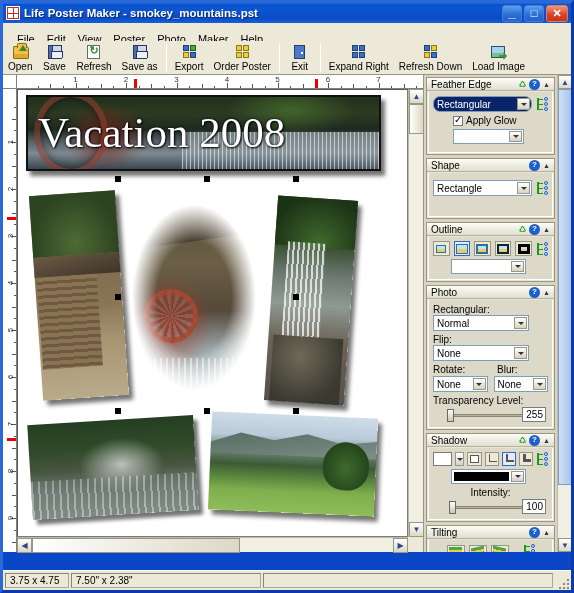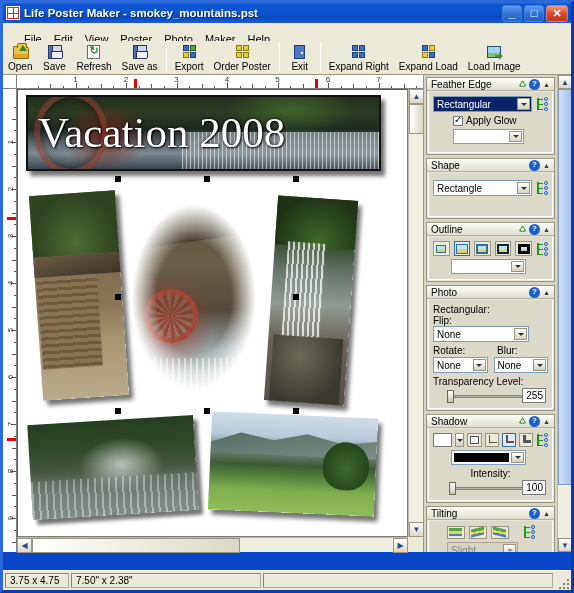--- a/index.html
+++ b/index.html
@@ -47,21 +47,21 @@
     background: linear-gradient(to bottom, #f09a7e, #d9452a 55%, #c3351c);
     border-color: #e57a5c; width: 22px;
   }
   .tb-btn .g { position: absolute; inset: 0; color: #fff; font-size: 11px; font-weight: bold;
                display: flex; align-items: center; justify-content: center; line-height: 1; }
   .tb-btn.min .g { align-items: flex-end; padding-bottom: 2px; font-size: 13px; }
 
   
   .menubar {
     position: absolute; left: 0; top: 20px; right: 0; height: 32px;
-    background: #ece9d8; display: flex; align-items: center; padding-left: 15px;
+    background: #ece9d8; display: flex; align-items: center; padding-left: 8px;
     border-bottom: 1px solid #d6d2c0;
   }
   .menuitem { padding: 2px 6px; color: #000; font-size: 11px; cursor: default; }
 
   
   .toolbar {
     position: absolute; left: 0; top: 38px; right: 0; height: 34px;
     background: #ece9d8; display: flex; align-items: stretch;
     border-bottom: 1px solid #9a9684;
   }
@@ -257,21 +257,21 @@
   .combo {
     height:16px; border:1px solid #7f9db9; background:#fff; display:flex; align-items:center;
     font-size:10px; padding-left:3px; position:relative; cursor:pointer; color:#000;
   }
   .combo .btn {
     position:absolute; right:1px; top:1px; width:13px; height:12px;
     background:linear-gradient(to bottom,#fff,#d6d2c0); border:1px solid #9a9684;
     display:flex; align-items:center; justify-content:center;
   }
   .combo .btn::after { content:""; border-left:3px solid transparent; border-right:3px solid transparent; border-top:3px solid #333; }
-  .combo.sel { background:#0a246a; color:#fff; }
+  .combo.sel { background:#0a246a; color:#fff;border-radius:7px; }
   .combo.disabled { background:#d8d4c2; color:#8a8676; border-color:#aaa69a; }
   .combo.disabled .btn::after { border-top-color:#9a9684; }
 
   .swatchbox { height:15px; border:1px solid #7f9db9; background:#fff; position:relative; }
   .swatchbox .inner { position:absolute; left:2px; top:2px; right:16px; bottom:2px; }
   .swatchbox .btn { position:absolute; right:1px; top:1px; width:13px; height:11px;
     background:linear-gradient(to bottom,#fff,#d6d2c0); border:1px solid #9a9684;
     display:flex; align-items:center; justify-content:center; }
   .swatchbox .btn::after { content:""; border-left:3px solid transparent; border-right:3px solid transparent; border-top:3px solid #333; }
 
@@ -437,21 +437,21 @@
       </div>
       <div class="tbtn">
         <div class="ico">
             <span class="ic-grid">
               <b></b>
               <b class="y"></b>
               <b class="y"></b>
               <b></b>
             </span>
           </div>
-        <div class="lbl">Expand Load</div>
+        <div class="lbl">Refresh Down</div>
       </div>
       <div class="tbtn">
         <div class="ico">
             <span class="ic-img"></span>
             <span class="ic-plusarrow"></span>
           </div>
         <div class="lbl">Load Image</div>
       </div>
 
     </div>
@@ -726,20 +726,24 @@
       </div>
 
       <div class="section">
         <div class="sec-head">
           <span class="t">Photo</span>
           <span class="hi help">?</span>
           <span class="hi coll">▴</span>
         </div>
         <div class="sec-body">
           <div class="lab">Rectangular:</div>
+          <div class="combo" style="width:96px;margin-bottom:3px">
+            <span>Normal</span>
+            <span class="btn"></span>
+          </div>
           <div class="lab">Flip:</div>
           <div class="combo" style="width:96px;margin-bottom:3px">
             <span>None</span>
             <span class="btn"></span>
           </div>
           <div class="row" style="gap:8px;margin-bottom:1px">
             <div class="lab" style="width:56px">Rotate:</div>
             <div class="lab">Blur:</div>
           </div>
           <div class="row" style="gap:6px">

